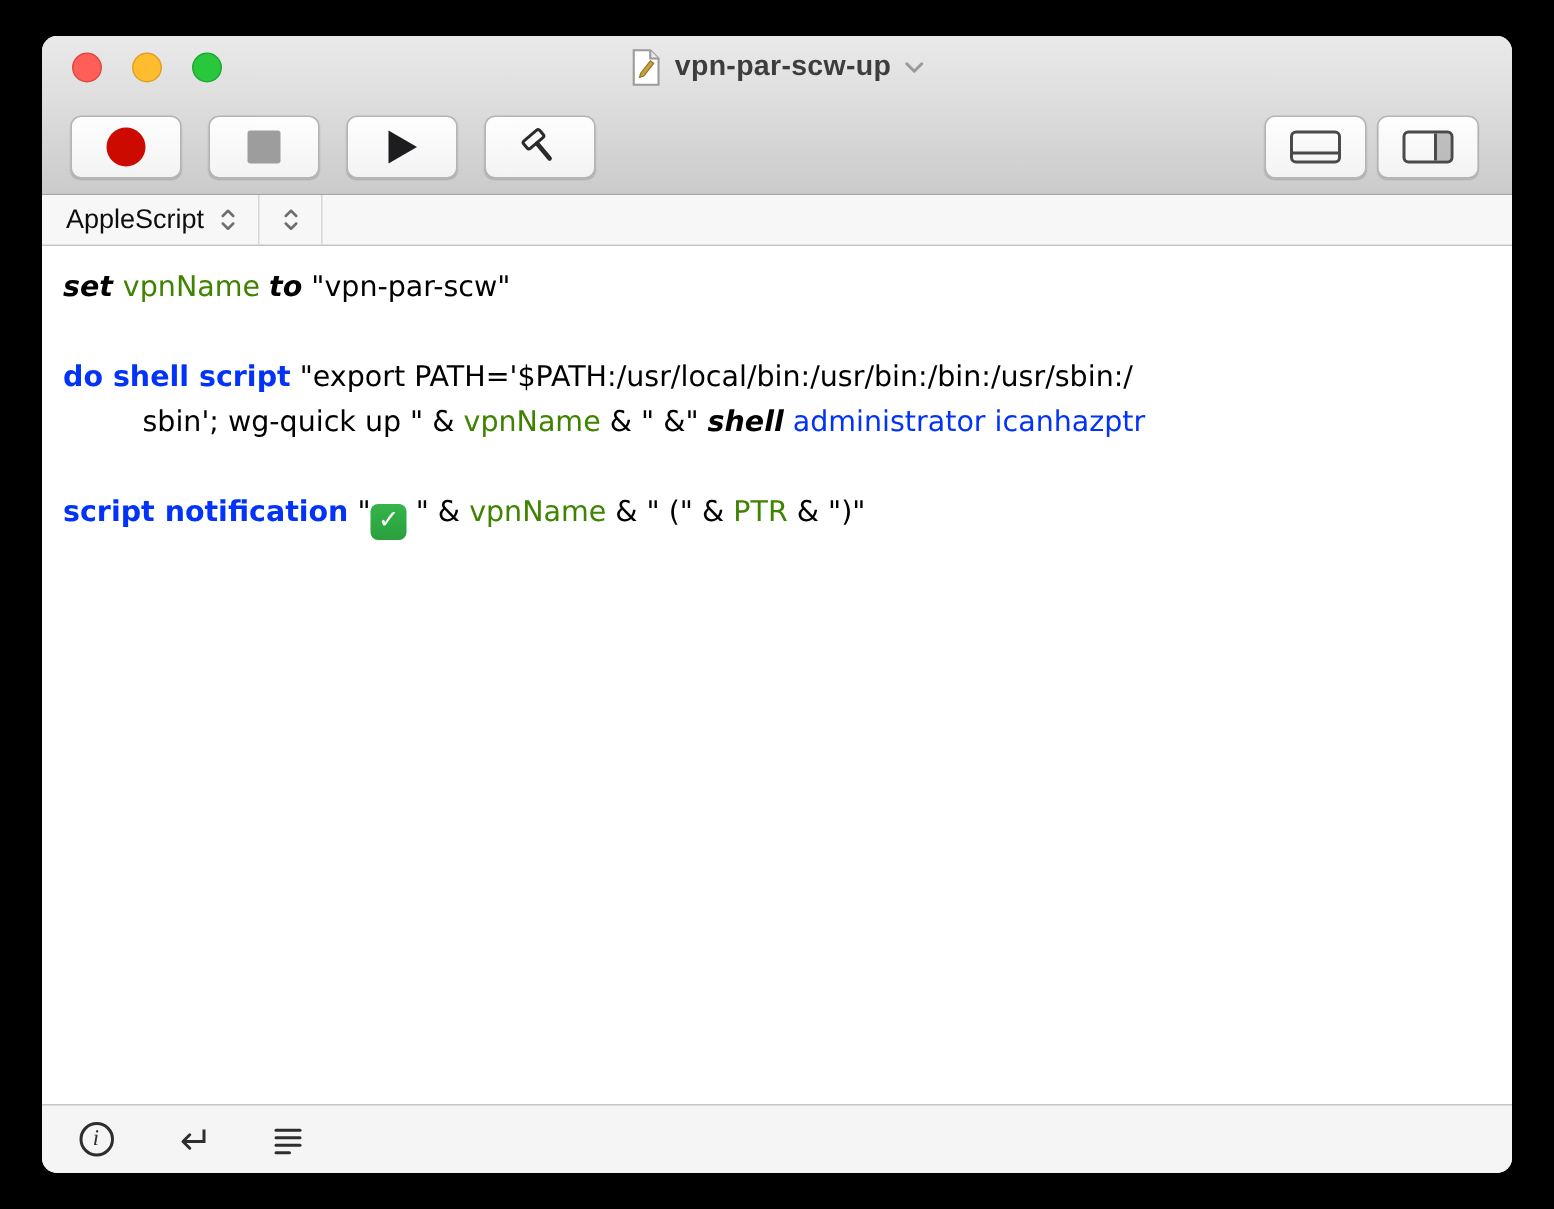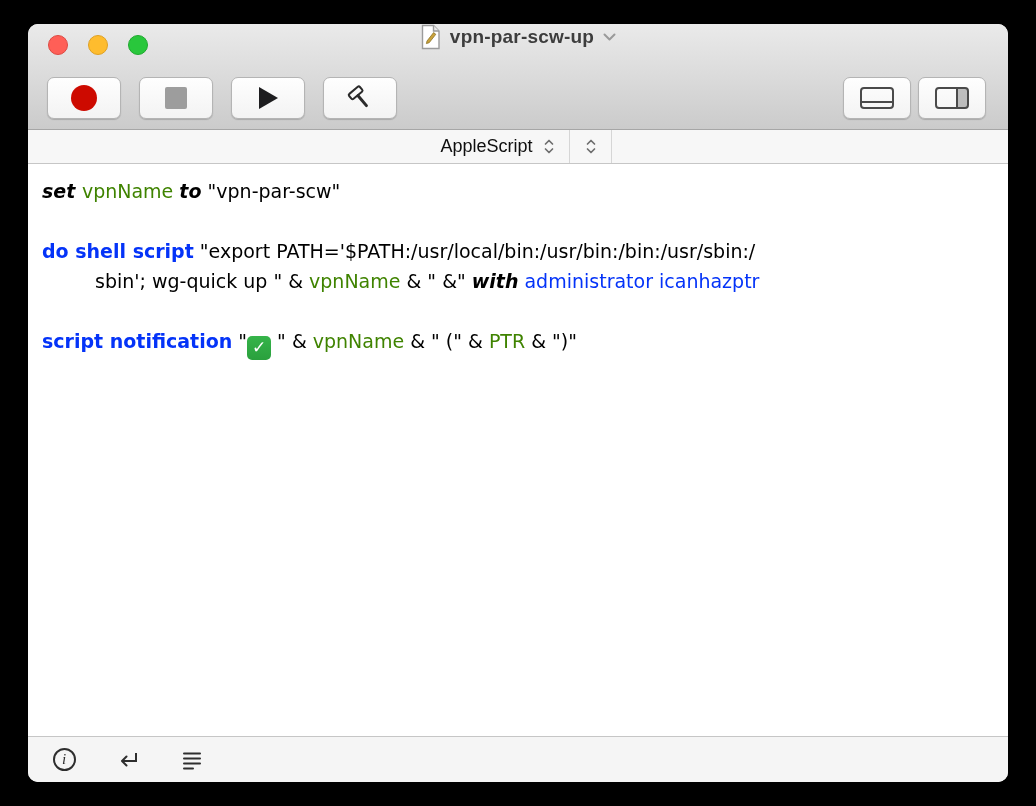--- a/index.html
+++ b/index.html
@@ -15,21 +15,21 @@
     position: absolute; left: 28px; top: 24px;
     width: 980px; height: 758px;
     background: #fff; border-radius: 10px; overflow: hidden;
     box-shadow: 0 24px 70px rgba(0,0,0,.65);
     display: flex; flex-direction: column;
   }
   
   .titlebar {
     flex: 0 0 42px; position: relative;
     background: linear-gradient(#eaeaea, #dedede);
-    display: flex; align-items: flex-start; justify-content: center;
+    display: flex; align-items: center; justify-content: center;
   }
   .traffic { position: absolute; left: 20px; top: 0; height: 100%; display: flex; align-items: center; gap: 20px; }
   .tl { width: 20px; height: 20px; border-radius: 50%; }
   .tl.red    { background: var(--close_red, #ff5f57);      border: 1px solid #dd4a43; }
   .tl.yellow { background: var(--minimize_yellow, #febc2e); border: 1px solid #dfa123; }
   .tl.green  { background: var(--zoom_green, #29c73c);      border: 1px solid #1fa92f; }
   .title-wrap { display: flex; align-items: center; gap: 9px; }
   .title { font-size: 19px; font-weight: 700; color: #3d3d3d; letter-spacing: .2px; }
   
   .toolbar {
@@ -48,21 +48,21 @@
     box-shadow: 0 1px 1px rgba(0,0,0,.18);
     display: flex; align-items: center; justify-content: center;
   }
   .tb-right .tbtn { width: 68px; }
   .rec-dot { width: 26px; height: 26px; border-radius: 50%; background: var(--record_red, #cd0a00); }
   .stop-sq { width: 22px; height: 22px; border-radius: 2px; background: #9d9d9d; }
   
   .navbar {
     flex: 0 0 34px; background: #f7f7f7;
     border-bottom: 1px solid #c6c6c6;
-    display: flex; align-items: stretch; justify-content: center;
+    display: flex; align-items: stretch;
   }
   .popup { display: flex; align-items: center; gap: 11px; padding: 0 15px 0 16px; font-size: 18px; color: #0e0e0e; }
   .vdiv { width: 1px; background: #d6d6d6; }
   
   .editor {
     flex: 1 1 auto; background: #fff;
     padding: 12px 20px 0 14px;
     font-family: "DejaVu Sans", sans-serif;
     font-size: 19px; line-height: 30px; color: #000;
     overflow: hidden; cursor: text;
@@ -171,21 +171,21 @@
         <path d="M1.5 6 L5 2.5 L8.5 6 M1.5 11 L5 14.5 L8.5 11" stroke="#6e6e6e" stroke-width="1.7" fill="none" stroke-linecap="round" stroke-linejoin="round"></path>
       </svg>
     </div>
     <div class="vdiv"></div>
   </div>
 
   <div class="editor">
     <div class="cline"><span class="kw">set </span><span class="var">vpnName</span><span class="pl"> </span><span class="kw">to</span><span class="pl"> "vpn-par-scw"</span></div>
     <div class="cline"></div>
     <div class="cline"><span class="cmd">do shell script</span><span class="pl"> "export PATH='$PATH:/usr/local/bin:/usr/bin:/bin:/usr/sbin:/</span></div>
-    <div class="cline wrapped"><span class="pl">sbin'; wg-quick up " &amp; </span><span class="var">vpnName</span><span class="pl"> &amp; " &amp;" </span><span class="kw">with</span><span class="pl"> </span><span class="param">administrator icanhazptr</span></div>
+    <div class="cline wrapped"><span class="pl">sbin'; wg-quick up " &amp; </span><span class="var">vpnName</span><span class="pl"> &amp; " &amp;" </span><span class="kw">shell</span><span class="pl"> </span><span class="param">administrator icanhazptr</span></div>
     <div class="cline"></div>
     <div class="cline"><span class="cmd">script notification</span><span class="pl"> "</span><span class="emoji-check">✓</span><span class="pl"> " &amp; </span><span class="var">vpnName</span><span class="pl"> &amp; " (" &amp; </span><span class="var">PTR</span><span class="pl"> &amp; ")"</span></div>
   </div>
 
   <div class="bottombar">
     <button class="bbtn">
       <span class="info-circle">
           <em>i</em>
         </span>
     </button>

